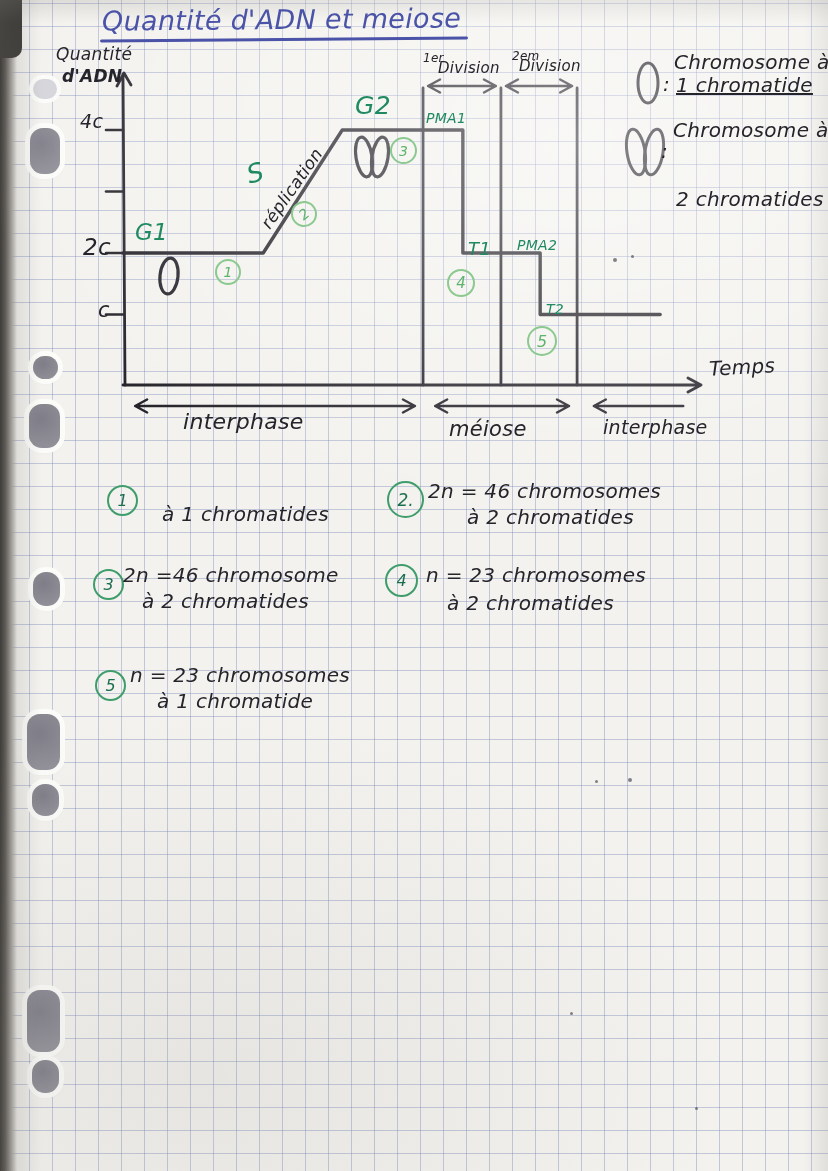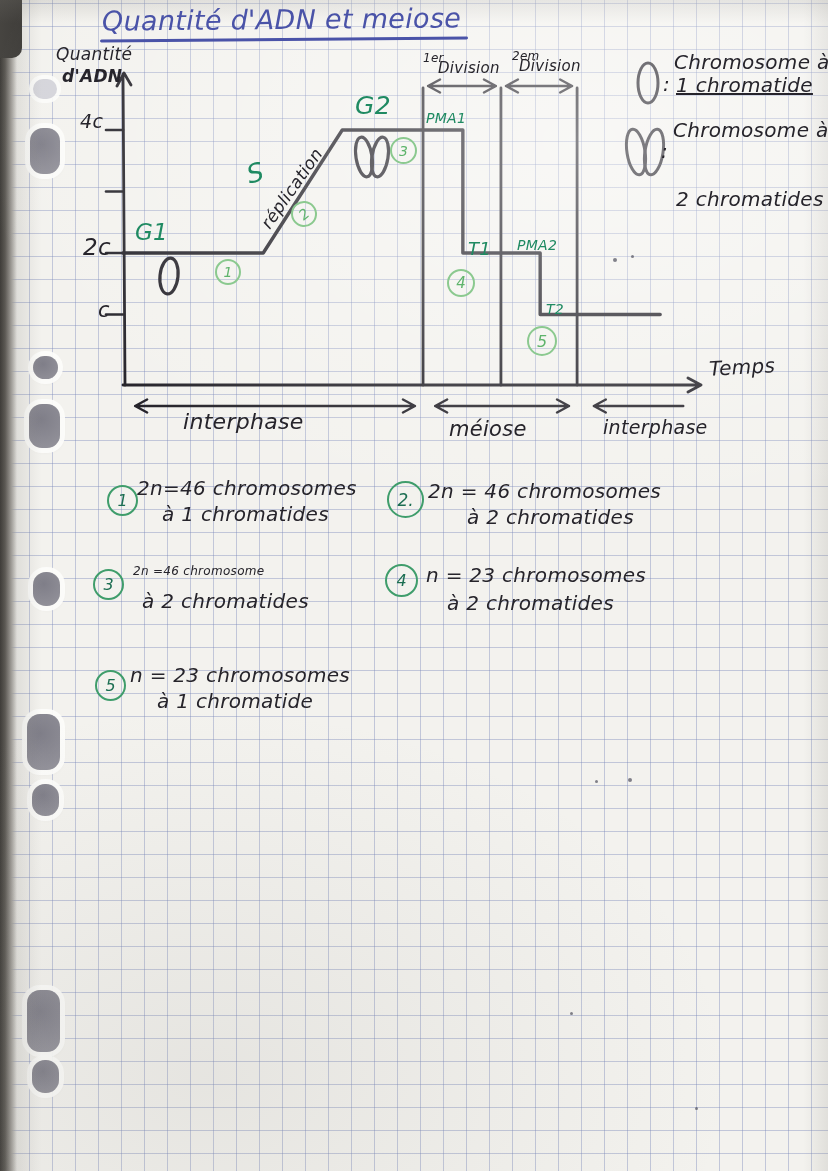--- a/index.html
+++ b/index.html
@@ -119,29 +119,28 @@
   <div class="mark" style="left:527px;top:326px;width:26px;height:26px;font-size:16px;">5</div>
 
   <div class="hw" style="left:663px;top:74px;font-size:20px;">:</div>
   <div class="hw" style="left:674px;top:52px;font-size:20px;">Chromosome à</div>
   <div class="hw" style="left:676px;top:75px;font-size:20px;text-decoration:underline;">1 chromatide</div>
   <div class="hw" style="left:661px;top:141px;font-size:20px;">:</div>
   <div class="hw" style="left:673px;top:120px;font-size:20px;">Chromosome à</div>
   <div class="hw" style="left:676px;top:143px;font-size:20px;margin-top:46px;">2 chromatides</div>
 
   <div class="mark note" style="left:107px;top:485px;width:27px;height:27px;font-size:16px;">1</div>
-  <div class="hw" style="left:137px;top:478px;font-size:20px;">2n=46 chromosomes</div>
   <div class="hw" style="left:162px;top:504px;font-size:20px;">à 1 chromatides</div>
 
   <div class="mark note" style="left:387px;top:481px;width:33px;height:33px;font-size:17px;">2.</div>
   <div class="hw" style="left:428px;top:481px;font-size:20px;">2n = 46 chromosomes</div>
   <div class="hw" style="left:467px;top:507px;font-size:20px;">à 2 chromatides</div>
 
   <div class="mark note" style="left:93px;top:569px;width:27px;height:27px;font-size:16px;">3</div>
-  <div class="hw" style="left:133px;top:565px;font-size:12px;">2n =46 chromosome</div>
+  <div class="hw" style="left:123px;top:565px;font-size:20px;">2n =46 chromosome</div>
   <div class="hw" style="left:142px;top:591px;font-size:20px;">à 2 chromatides</div>
 
   <div class="mark note" style="left:385px;top:564px;width:29px;height:29px;font-size:16px;">4</div>
   <div class="hw" style="left:426px;top:565px;font-size:20px;">n = 23 chromosomes</div>
   <div class="hw" style="left:447px;top:593px;font-size:20px;">à 2 chromatides</div>
 
   <div class="mark note" style="left:95px;top:670px;width:27px;height:27px;font-size:16px;">5</div>
   <div class="hw" style="left:130px;top:665px;font-size:20px;">n = 23 chromosomes</div>
   <div class="hw" style="left:157px;top:691px;font-size:20px;">à 1 chromatide</div>
 

